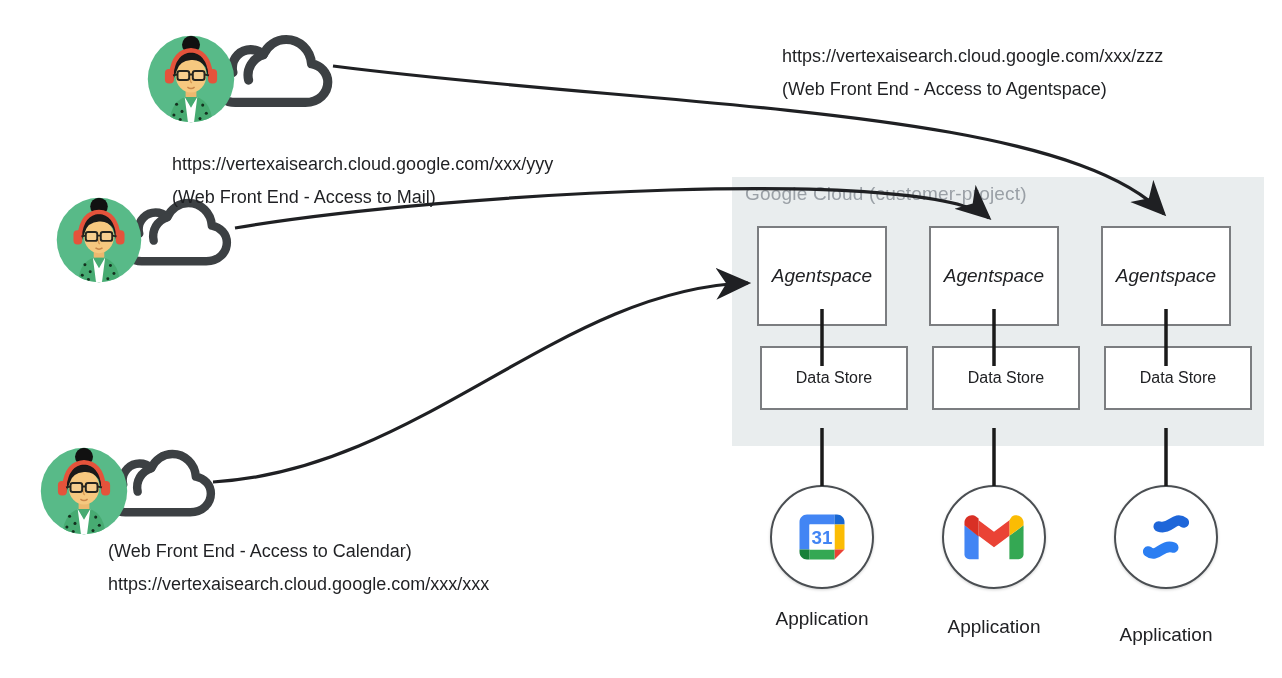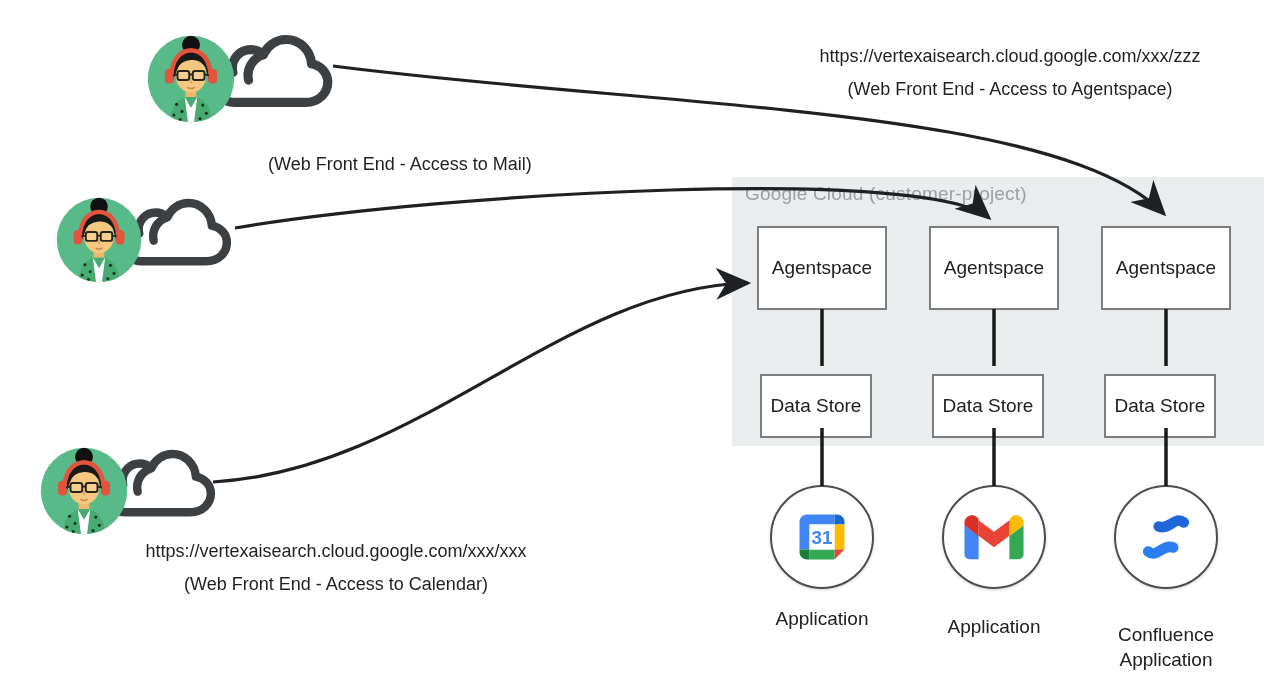--- a/index.html
+++ b/index.html
@@ -14,38 +14,38 @@
   }
   .gray-title{
     position:absolute;left:13px;top:6px;font-size:19px;color:#9aa0a6;
     white-space:nowrap;letter-spacing:.2px;
   }
   .box{
     position:absolute;background:#ffffff;border:2px solid #7b7d80;
     display:flex;align-items:center;justify-content:center;z-index:3;
     box-sizing:border-box;
   }
-  .agent-box{width:130px;height:84px;top:226px;font-size:19px;}
+  .agent-box{width:130px;height:100px;top:226px;font-style:italic;font-size:19px;}
   .agent-1{left:757px;} .agent-2{left:929px;} .agent-3{left:1101px;}
-  .ds-box{width:112px;height:64px;top:374px;font-size:19px;}
+  .ds-box{width:148px;height:64px;top:346px;font-size:16px;}
   .ds-1{left:760px;} .ds-2{left:932px;} .ds-3{left:1104px;}
   .app-circle{
     position:absolute;top:485px;width:104px;height:104px;border-radius:50%;
     background:#fff;border:2px solid #4a4e52;display:flex;align-items:center;
     justify-content:center;z-index:3;box-sizing:border-box;
     box-shadow:0 1px 3px rgba(0,0,0,.18);
   }
   .circ-1{left:770px;} .circ-2{left:942px;} .circ-3{left:1114px;}
   .app-label{
     position:absolute;width:172px;text-align:center;font-size:19px;
     line-height:25px;color:#202124;z-index:3;
   }
   .lab-1{left:736px;top:606px;} .lab-2{left:908px;top:614px;} .lab-3{left:1080px;top:622px;}
   .url-block{
-    position:absolute;width:456px;text-align:center;font-size:18px;
+    position:absolute;width:456px;font-size:18px;
     line-height:33px;color:#1f2023;z-index:2;
   }
   .url-1{left:782px;top:40px;} .url-2{left:172px;top:148px;} .url-3{left:108px;top:535px;}
   .cloud-shape{position:absolute;z-index:1;}
   .avatar{position:absolute;z-index:2;}
   .cl-1{left:210px;top:26px;width:132px;height:96px;}
   .av-1{left:146px;top:34px;width:90px;height:90px;}
   .cl-2{left:118px;top:190px;width:122px;height:90px;}
   .av-2{left:55px;top:196px;width:88px;height:88px;}
   .cl-3{left:102px;top:440px;width:122px;height:92px;}
@@ -187,34 +187,34 @@
     </svg>
   </div>
 
   <div class="app-label lab-1">
     <div>Application</div>
   </div>
   <div class="app-label lab-2">
     <div>Application</div>
   </div>
   <div class="app-label lab-3">
-    <div>Confluence</div>
     <div>Application</div>
   </div>
 
   <div class="url-block url-1">
     <div>https://vertexaisearch.cloud.google.com/xxx/zzz</div>
     <div>(Web Front End - Access to Agentspace)</div>
   </div>
   <div class="url-block url-2">
+    <div>https://vertexaisearch.cloud.google.com/xxx/yyy</div>
     <div>(Web Front End - Access to Mail)</div>
   </div>
   <div class="url-block url-3">
+    <div>(Web Front End - Access to Calendar)</div>
     <div>https://vertexaisearch.cloud.google.com/xxx/xxx</div>
-    <div>(Web Front End - Access to Calendar)</div>
   </div>
 
   <svg class="cloud-shape cl-1" viewBox="0 0 130 90">
     <use href="#sym-cloud"></use>
   </svg>
   <svg class="avatar av-1" viewBox="0 0 100 100">
     <use href="#sym-avatar"></use>
   </svg>
 
   <svg class="cloud-shape cl-2" viewBox="0 0 130 90">

